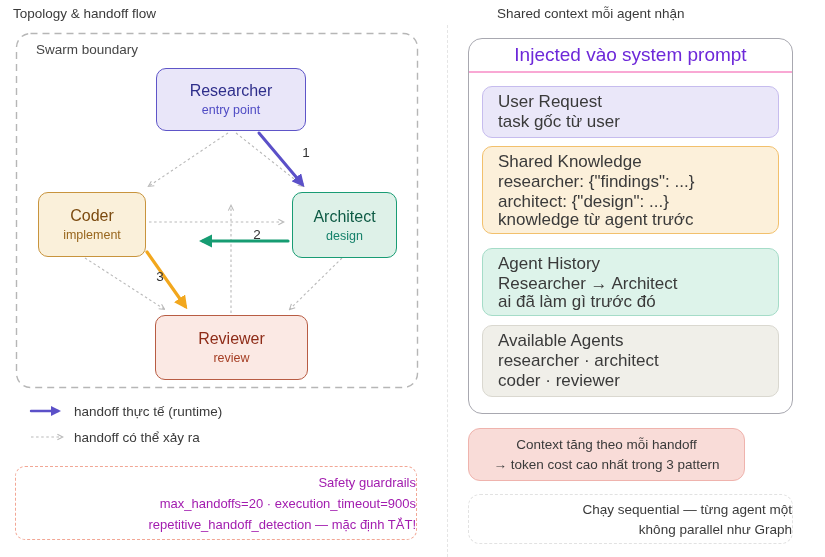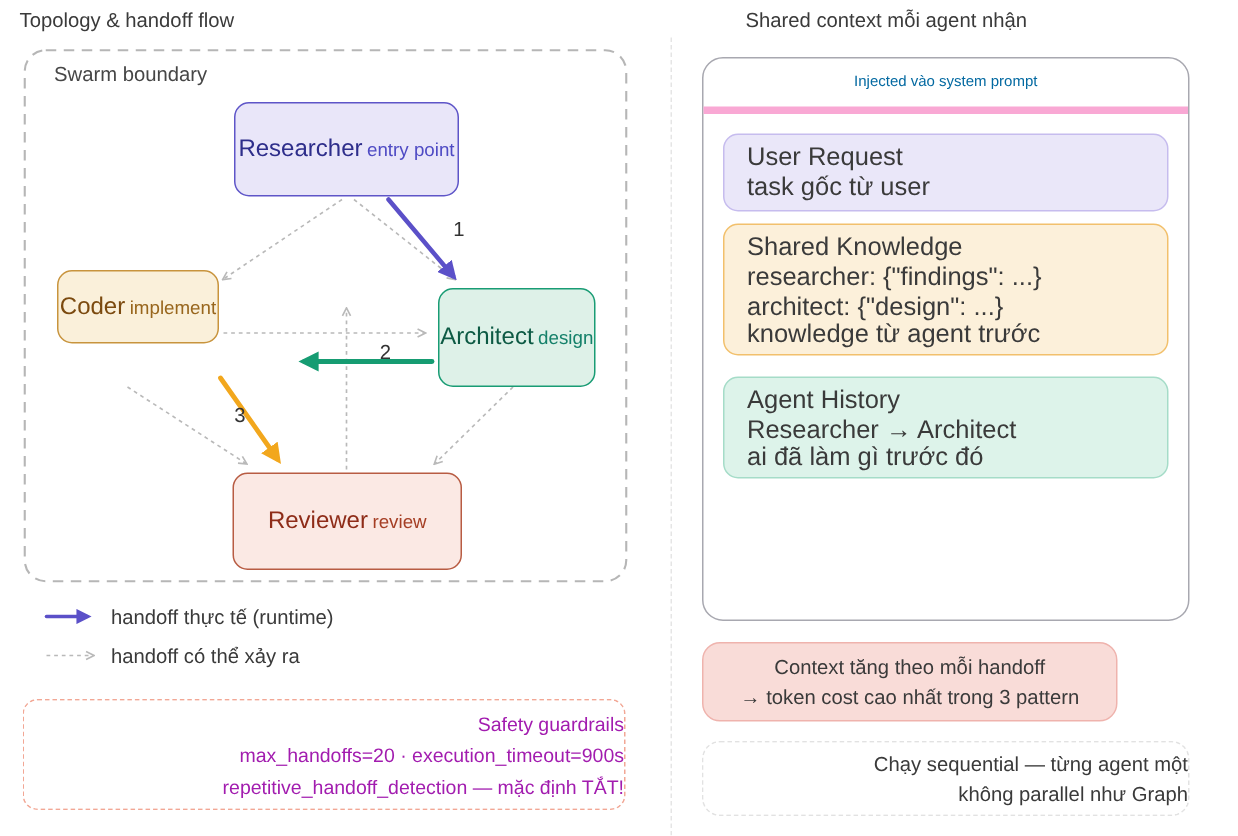--- a/index.html
+++ b/index.html
@@ -10,26 +10,26 @@
   }
   .abs{position:absolute}
   .page-title{font-size:13.5px;color:#3a3a3a;white-space:nowrap}
 
   
   #svg-overlay{position:absolute;left:0;top:0;pointer-events:none}
   .swarm-rect{fill:none;stroke:var(--boundary-gray);stroke-width:1.4;stroke-dasharray:7 5}
   .boundary-label{left:36px;top:42px;font-size:13.5px;color:#464646;white-space:nowrap}
 
   .node{position:absolute;border-radius:10px;border:1.4px solid;box-sizing:border-box;
-        display:flex;flex-direction:row;align-items:center;justify-content:center;gap:3px}
+        display:flex;flex-direction:column;align-items:center;justify-content:center;gap:3px}
   .node .nt{font-size:16px;white-space:nowrap}
   .node .ns{font-size:12.5px;white-space:nowrap}
   .node.researcher{left:156px;top:68px;width:150px;height:63px;background:var(--node-purple-fill);border-color:var(--node-purple-border)}
   .node.researcher .nt{color:var(--node-purple-title)} .node.researcher .ns{color:var(--node-purple-sub)}
-  .node.coder{left:38px;top:180px;width:108px;height:49px;background:var(--node-tan-fill);border-color:var(--node-tan-border)}
+  .node.coder{left:38px;top:192px;width:108px;height:65px;background:var(--node-tan-fill);border-color:var(--node-tan-border)}
   .node.coder .nt{color:var(--node-tan-title)} .node.coder .ns{color:var(--node-tan-sub)}
   .node.architect{left:292px;top:192px;width:105px;height:66px;background:var(--node-green-fill);border-color:var(--node-green-border)}
   .node.architect .nt{color:var(--node-green-title)} .node.architect .ns{color:var(--node-green-sub)}
   .node.reviewer{left:155px;top:315px;width:153px;height:65px;background:var(--node-red-fill);border-color:var(--node-red-border)}
   .node.reviewer .nt{color:var(--node-red-title)} .node.reviewer .ns{color:var(--node-red-sub)}
 
   .e-dash{fill:none;stroke:var(--dashed-gray);stroke-width:1.1;stroke-dasharray:2.5 2.6}
   .e-purple{fill:none;stroke:var(--purple-accent);stroke-width:3;stroke-linecap:round}
   .e-green{fill:none;stroke:var(--green-accent);stroke-width:3.2;stroke-linecap:round}
   .e-orange{fill:none;stroke:var(--orange-accent);stroke-width:3.2;stroke-linecap:round}
@@ -41,22 +41,22 @@
   .legend-label{position:absolute;font-size:13.5px;color:#3a3a3a;white-space:nowrap}
 
   .safety{position:absolute;left:15px;top:466px;width:402px;height:74px;box-sizing:border-box;
           border:1.5px dashed var(--safety-border);border-radius:10px;background:#fff;
           text-align:right;font-size:13px;line-height:21px;padding-top:5px;color:#a21caf}
 
   
   .divider{position:absolute;left:447px;top:25px;height:532px;border-left:1.5px dashed #e5e5e5}
   .panel{position:absolute;left:468px;top:38px;width:325px;height:376px;box-sizing:border-box;
          background:#fff;border:1.4px solid var(--panel-border);border-radius:14px}
-  .panel-header{height:32px;line-height:32px;text-align:center;font-size:10px;color:#0369a1;
-                border-bottom:5px solid #f9a8d4}
+  .panel-header{height:32px;line-height:32px;text-align:center;font-size:19px;color:#6d28d9;
+                border-bottom:2px solid #f9a8d4}
   .card{margin:0 13px;border-radius:10px;border:1.2px solid;box-sizing:border-box;
         padding:5px 15px;font-size:17px;line-height:20px;color:#3a3a3a}
   .card .note{line-height:16px}
   .card.purple{margin-top:13px;background:var(--card-purple-fill);border-color:var(--card-purple-border)}
   .card.green{margin-top:14px;background:var(--card-green-fill);border-color:var(--card-green-border)}
   .card.orange{margin-top:8px;background:var(--card-orange-fill);border-color:var(--card-orange-border)}
   .card.gray{margin-top:9px;background:var(--card-gray-fill);border-color:var(--card-gray-border)}
 
   .pink-note{position:absolute;left:468px;top:428px;width:277px;height:53px;box-sizing:border-box;
              background:var(--pink-fill);border:1.2px solid var(--pink-border);border-radius:12px;
@@ -153,20 +153,25 @@
     <div>architect: {"design": ...}</div>
     <div class="note">knowledge từ agent trước</div>
   </div>
 
   <div class="card green">
     <div>Agent History</div>
     <div>Researcher → Architect</div>
     <div class="note">ai đã làm gì trước đó</div>
   </div>
 
+  <div class="card gray">
+    <div>Available Agents</div>
+    <div>researcher · architect</div>
+    <div>coder · reviewer</div>
+  </div>
 </div>
 
 <div class="pink-note">
   <div>Context tăng theo mỗi handoff</div>
   <div>→ token cost cao nhất trong 3 pattern</div>
 </div>
 
 <div class="seq-note">
   <div>Chạy sequential — từng agent một</div>
   <div>không parallel như Graph</div>

